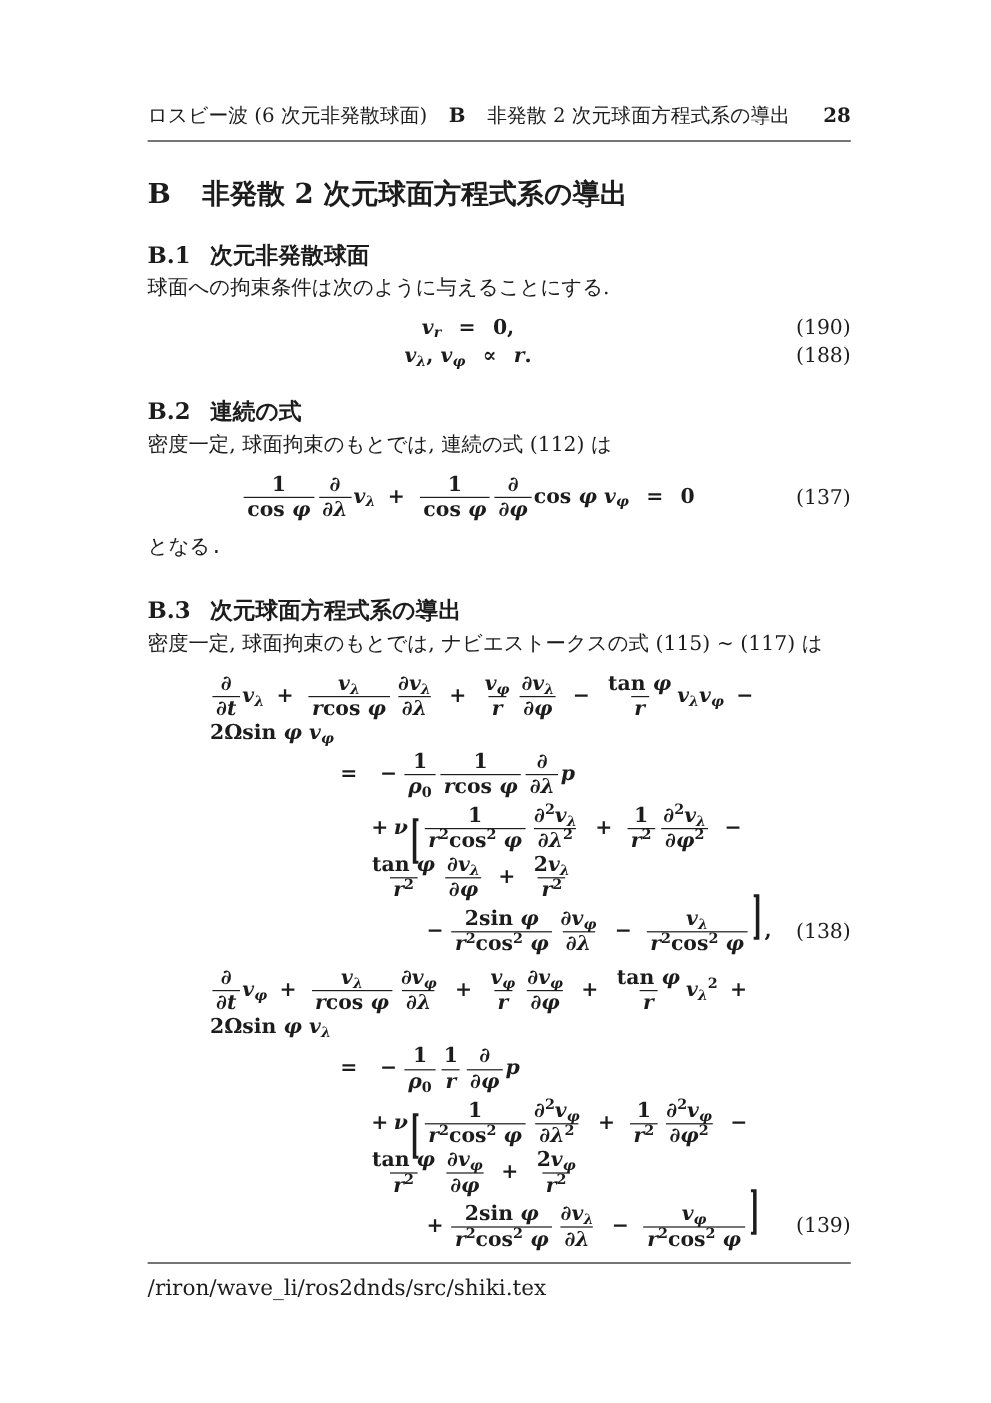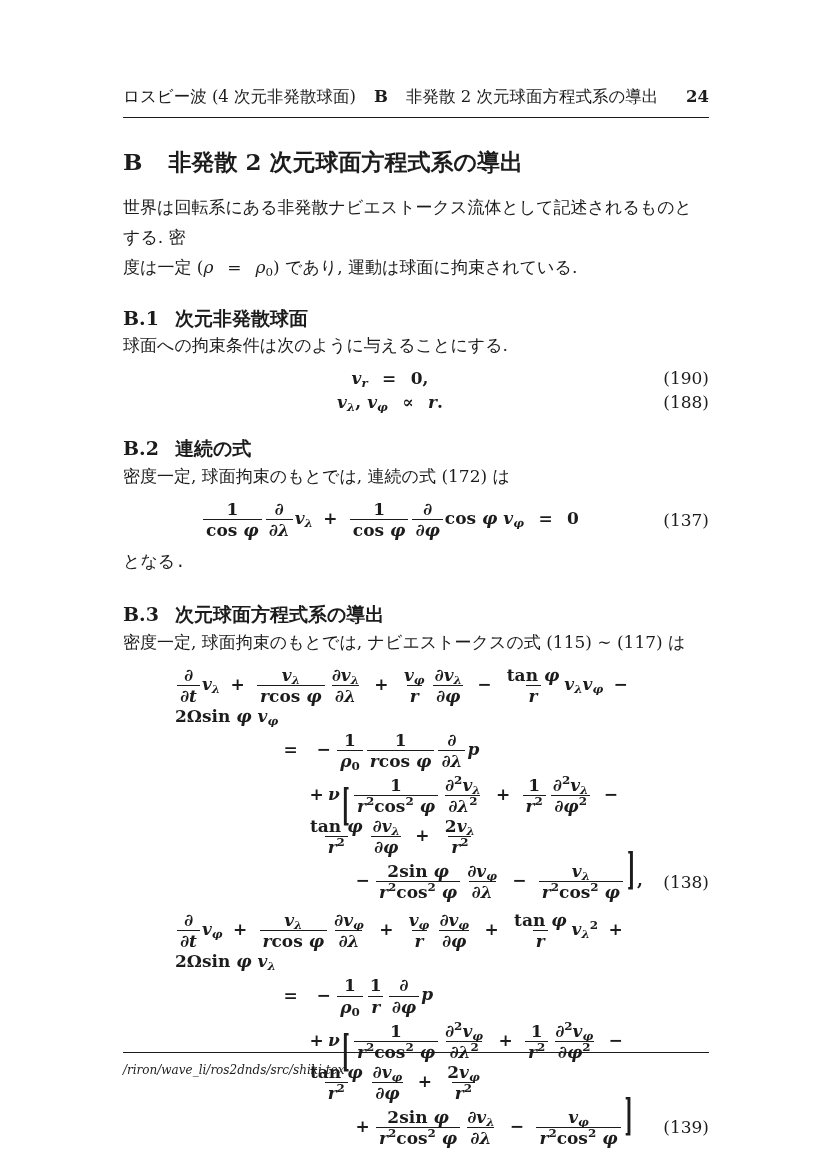--- a/index.html
+++ b/index.html
@@ -48,46 +48,42 @@
   sup{font-size:0.7em;vertical-align:0.55em;line-height:0;}
   .rel{margin:0 0.5em;}
   .bin{margin:0 0.26em;}
   .rm{font-style:normal;}
   i{font-style:italic;}
   .bigb{display:inline-block;margin:0 2px;}
   .bo{transform:scaleY(2.5);transform-origin:50% 12%;}
   .bc{transform:scaleY(2.5);transform-origin:50% 88%;}
 
   
-  .footer{position:absolute;left:123px;top:1052px;width:586px;font-size:12px;font-style:italic;}
+  .footer{position:absolute;left:123px;top:1052px;width:586px;font-size:18px;}
   .footrule{border:0;border-top:1.2px solid #1c1c1c;margin:0;}
   .foot-row{display:flex;justify-content:space-between;margin-top:10px;white-space:nowrap;}
 </style>
 </head>
 <body>
 
 <div class="content">
 
   <div class="pagehead">
-    <span class="ph-doc">ロスビー波 (4 次元非発散球面)</span>
+    <span class="ph-doc">ロスビー波 (6 次元非発散球面)</span>
     <span class="ph-label">B</span>
     <span class="ph-sec">非発散 2 次元球面方程式系の導出</span>
-    <span class="ph-num">24</span>
+    <span class="ph-num">28</span>
   </div>
   <hr class="headrule">
 
   <div class="h1">
     <span class="lbl">B</span>
     <span>非発散 2 次元球面方程式系の導出</span>
   </div>
 
-  <div class="para">
-    <div>世界は回転系にある非発散ナビエストークス流体として記述されるものとする. 密</div>
-    <div>度は一定 (<i>ρ</i> <span class="rel">=</span> <i>ρ</i><sub>0</sub>) であり, 運動は球面に拘束されている.</div>
-  </div>
 
   <div class="h2">
     <span class="lbl">B.1</span>
     <span>次元非発散球面</span>
   </div>
   <div class="para tight">球面への拘束条件は次のように与えることにする.</div>
   <div class="eq-block">
       <div class="eq-row">
         <div class="eq-content ctr"><i>v</i><sub><i>r</i></sub> <span class="rel">=</span> 0,</div>
         <div class="eq-num">(190)</div>
@@ -95,21 +91,21 @@
       <div class="eq-row">
         <div class="eq-content ctr"><i>v</i><sub><i>λ</i></sub>, <i>v</i><sub><i>φ</i></sub> <span class="rel">∝</span> <i>r</i>.</div>
         <div class="eq-num">(188)</div>
       </div>
     </div>
 
   <div class="h2">
     <span class="lbl">B.2</span>
     <span>連続の式</span>
   </div>
-  <div class="para tight">密度一定, 球面拘束のもとでは, 連続の式 (172) は</div>
+  <div class="para tight">密度一定, 球面拘束のもとでは, 連続の式 (112) は</div>
   <div class="eq-block">
       <div class="eq-row">
         <div class="eq-content ctr"><span class="fr">
             <span class="fn">1</span>
             <span class="fd"><span class="rm">cos</span> <i>φ</i></span>
           </span><span class="fr">
             <span class="fn">∂</span>
             <span class="fd">∂<i>λ</i></span>
           </span><i>v</i><sub><i>λ</i></sub> <span class="bin">+</span> <span class="fr">
             <span class="fn">1</span>

